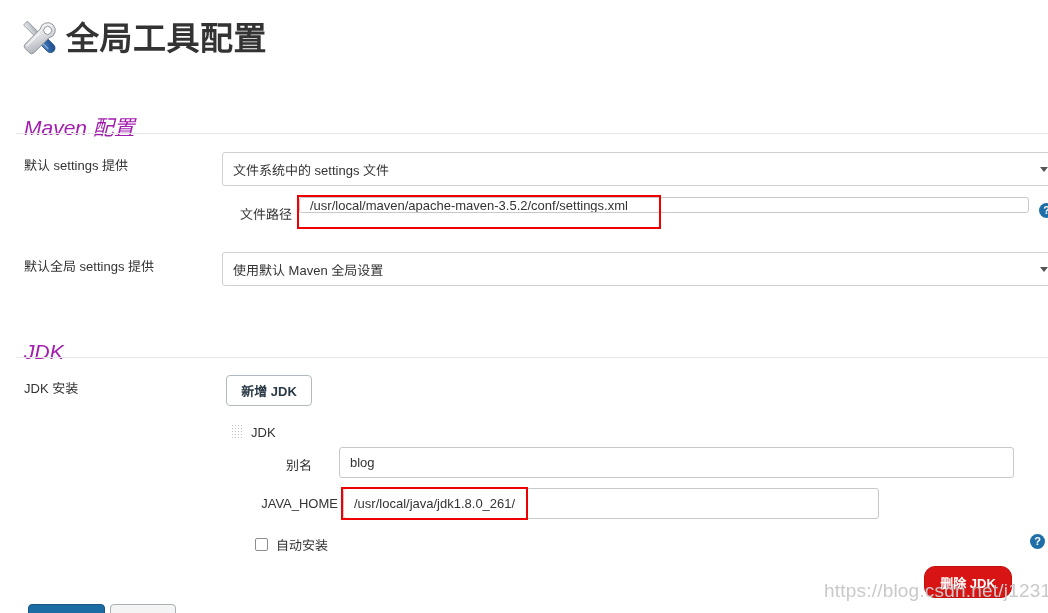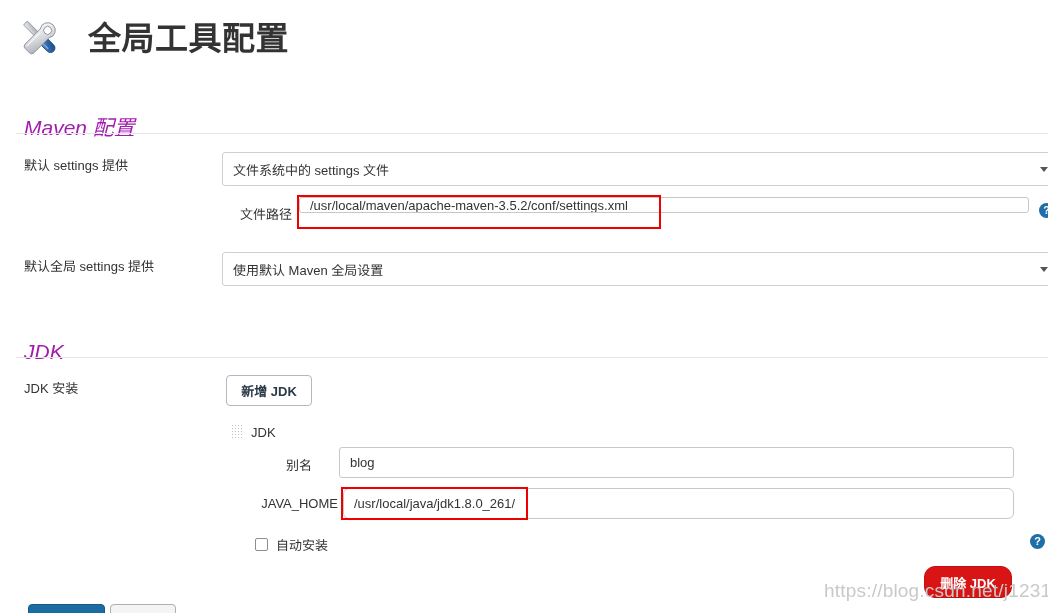--- a/index.html
+++ b/index.html
@@ -19,21 +19,21 @@
     -webkit-font-smoothing: antialiased;
   }
 
   
   .page-title {
     position: absolute;
     left: 14px;
     top: 12px;
     display: flex;
     align-items: center;
-    gap: 22px;
+    gap: 0;
   }
   .tools-icon {
     width: 52px;
     height: 52px;
     flex: 0 0 52px;
     position: relative;
   }
   .page-title h1 {
     margin: 0;
     font-size: 33px;
@@ -298,21 +298,21 @@
   <span class="grip"></span>
   <span class="grip-label">JDK</span>
 </div>
 
 <span class="row-label right" style="left:252px; top:455px; width:60px;">别名</span>
 <div class="text-box" style="left:339px; top:447px; width:675px; height:31px;">
   <span>blog</span>
 </div>
 
 <span class="row-label right" style="left:240px; top:496px; width:98px;">JAVA_HOME</span>
-<div class="text-box" style="left:343px; top:488px; width:671px; height:31px;border-radius:6px;">
+<div class="text-box" style="left:343px; top:488px; width:536px; height:31px;">
   <span>/usr/local/java/jdk1.8.0_261/</span>
 </div>
 <div class="annot-box" style="left:341px; top:487px; width:187px; height:33px;"></div>
 
 <div class="checkbox-row" style="left:255px; top:535px;">
   <span class="checkbox-box"></span>
   <span class="checkbox-label">自动安装</span>
 </div>
 <div class="help-icon" style="left:1030px; top:534px;">?</div>
 

